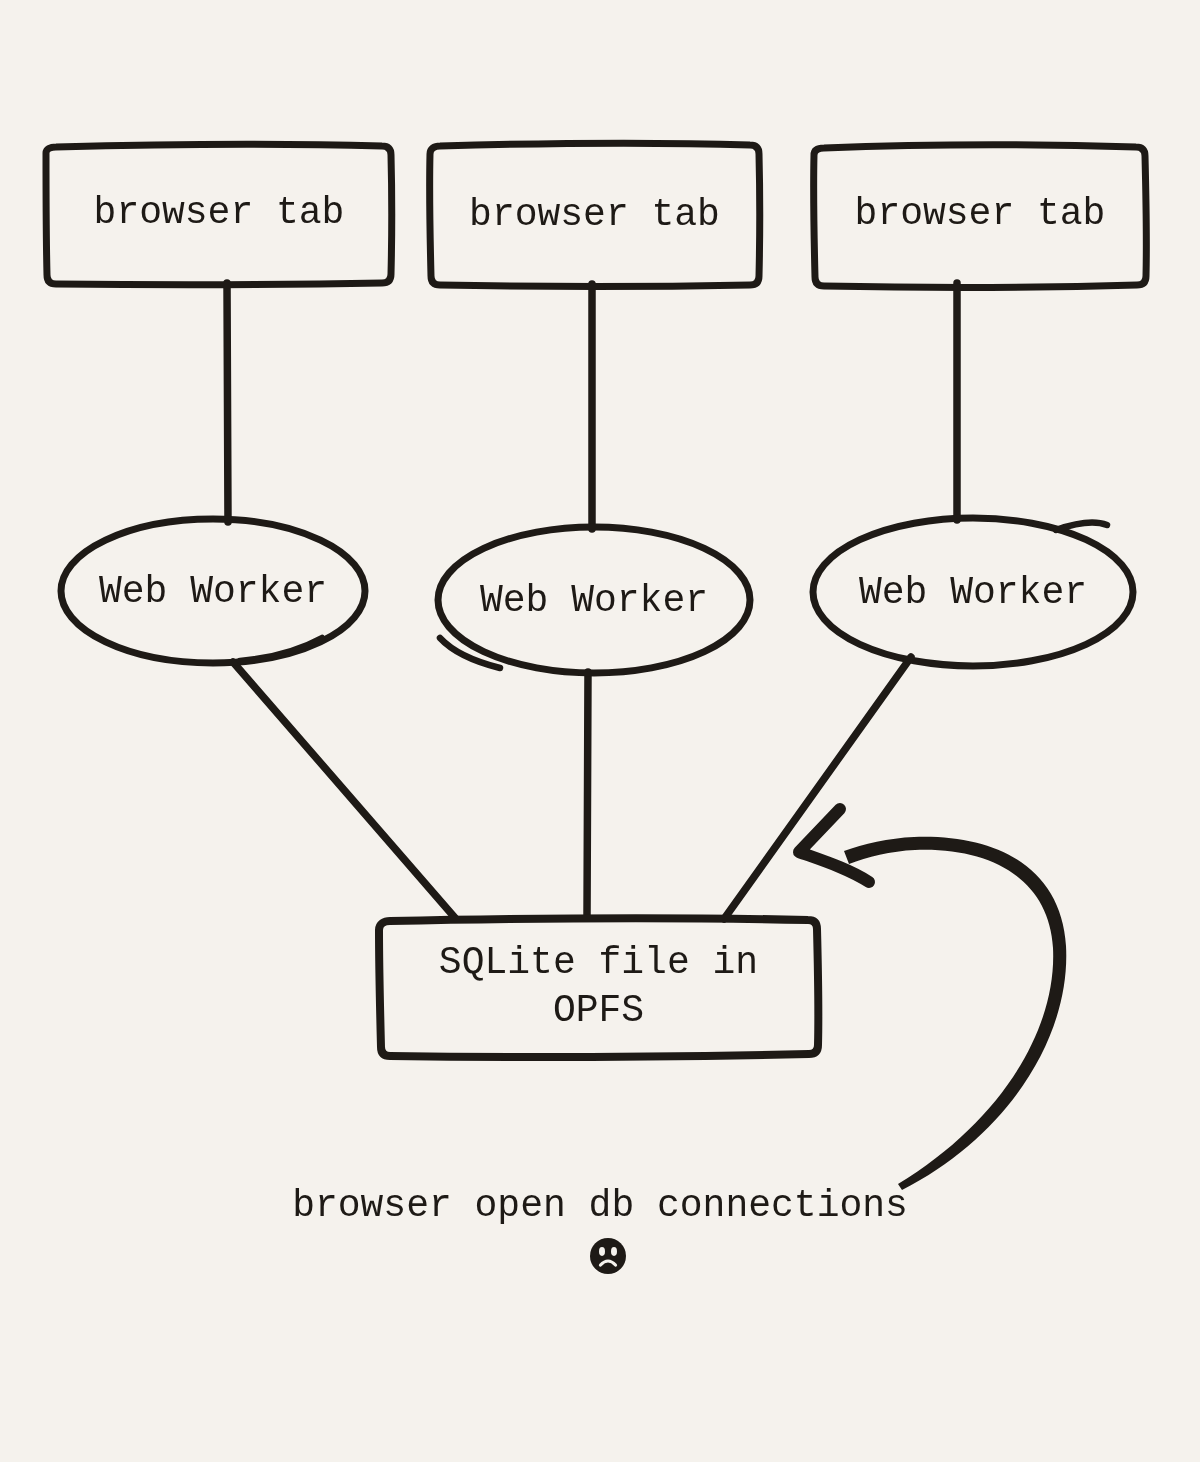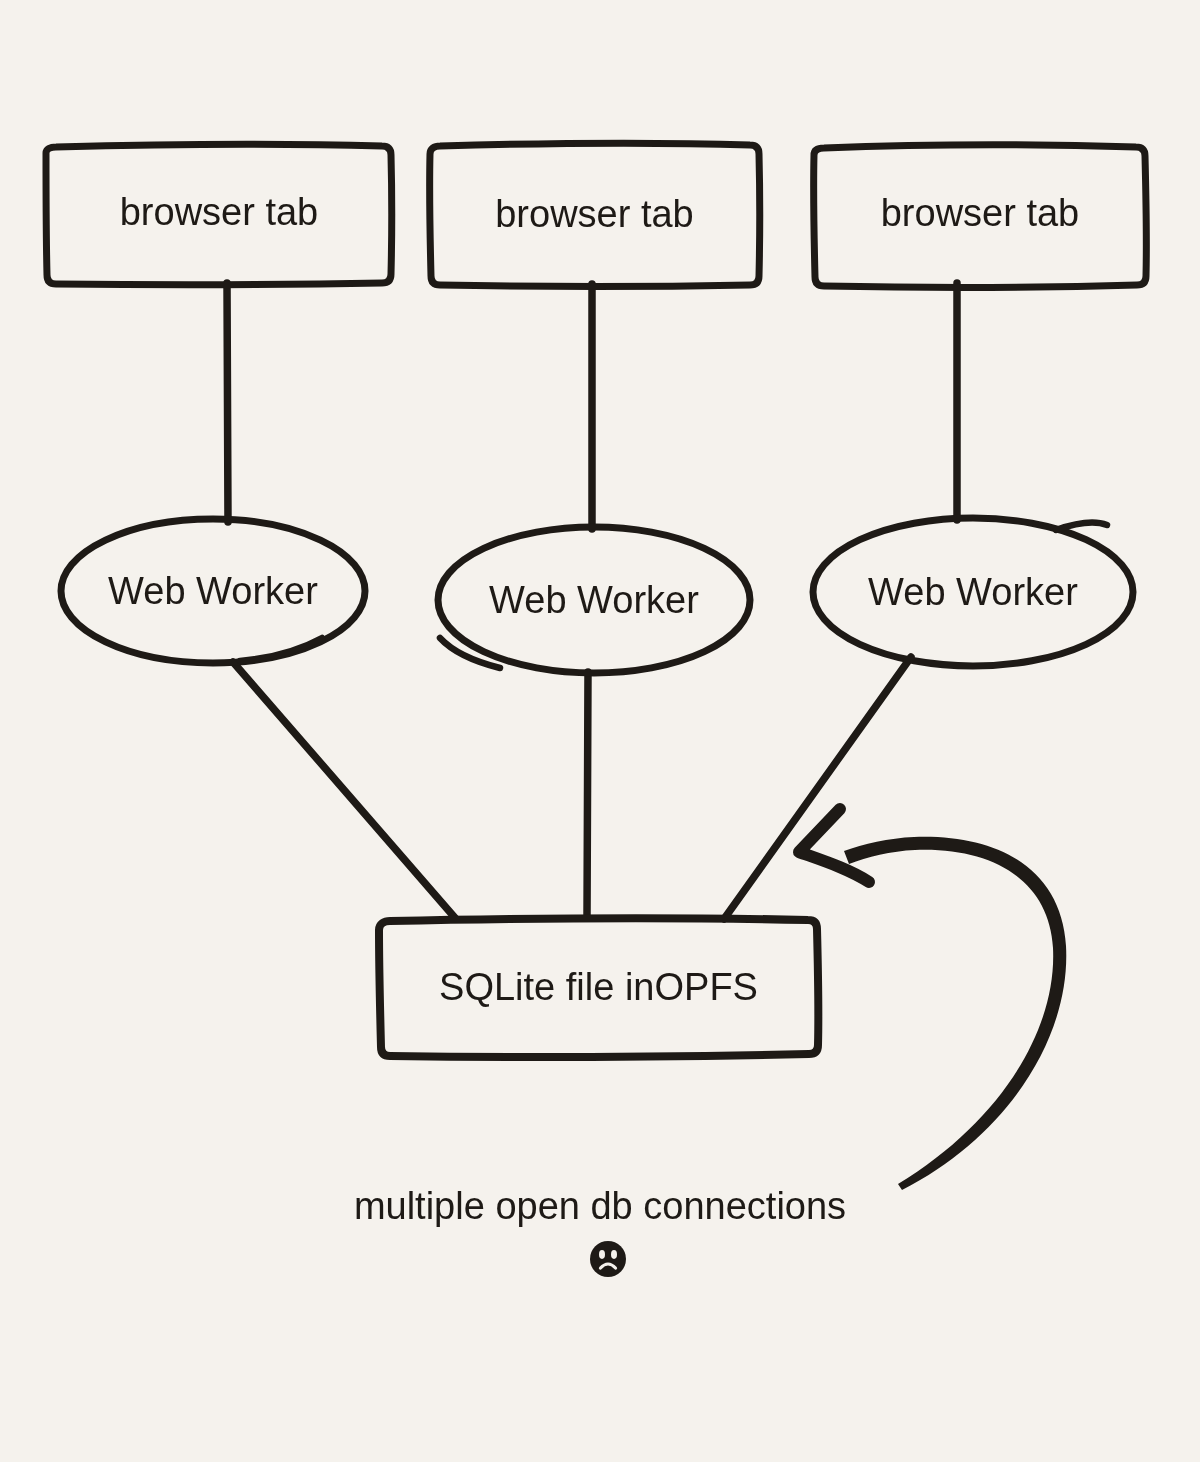--- a/index.html
+++ b/index.html
@@ -6,21 +6,21 @@
     --bg:#f5f2ed;
     --ink:#1e1a16;
   }
   html,body{margin:0;padding:0;background:var(--bg);}
   .stage{
     position:relative;
     width:1200px;
     height:1462px;
     background:var(--bg);
     overflow:hidden;
-    font-family:Liberation Sans, sans-serif;
+    font-family:Liberation Mono, monospace;
     color:var(--ink);
   }
   .shapes{position:absolute;left:0;top:0;width:1200px;height:1462px;}
   .ink-stroke{stroke:var(--ink);fill:none;stroke-linecap:round;stroke-linejoin:round;}
   .ink-fill{fill:var(--ink);stroke:none;}
   .label{
     position:absolute;
     display:flex;
     align-items:center;
     justify-content:center;
@@ -29,21 +29,21 @@
     color:var(--ink);
   }
   #lbl-tab1{left:46px;top:143px;width:346px;height:139px;}
   #lbl-tab2{left:429px;top:143px;width:331px;height:142px;}
   #lbl-tab3{left:812px;top:143px;width:336px;height:140px;}
   #lbl-w1{left:60px;top:518px;width:306px;height:146px;}
   #lbl-w2{left:438px;top:527px;width:312px;height:146px;}
   #lbl-w3{left:813px;top:518px;width:320px;height:148px;}
   #lbl-sql{
     left:377px;top:918px;width:443px;height:138px;
-    flex-direction:row;line-height:48px;
+    flex-direction:column;line-height:48px;
   }
   .caption{
     position:absolute;
     left:0;top:1180px;width:1200px;
     text-align:center;
     font-size:38px;
     line-height:52px;
     color:var(--ink);
   }
   .cap-line{white-space:nowrap;}
@@ -93,21 +93,21 @@
   <div class="label" id="lbl-w1">Web Worker</div>
   <div class="label" id="lbl-w2">Web Worker</div>
   <div class="label" id="lbl-w3">Web Worker</div>
 
   <div class="label" id="lbl-sql">
     <div>SQLite file in</div>
     <div>OPFS</div>
   </div>
 
   <div class="caption">
-    <div class="cap-line">multiple open db connections</div>
+    <div class="cap-line">browser open db connections</div>
     <div class="cap-line">
       <svg class="face-icon" viewBox="0 0 38 38">
         <circle cx="19" cy="19" r="18" fill="#1e1a16"></circle>
         <ellipse cx="13" cy="14.5" rx="3" ry="4.4" fill="#f5f2ed"></ellipse>
         <ellipse cx="25" cy="14.5" rx="3" ry="4.4" fill="#f5f2ed"></ellipse>
         <path d="M 11.5 28 Q 19 20 26.5 28" stroke="#f5f2ed" stroke-width="3.2" fill="none" stroke-linecap="round"></path>
       </svg>
     </div>
   </div>
 

